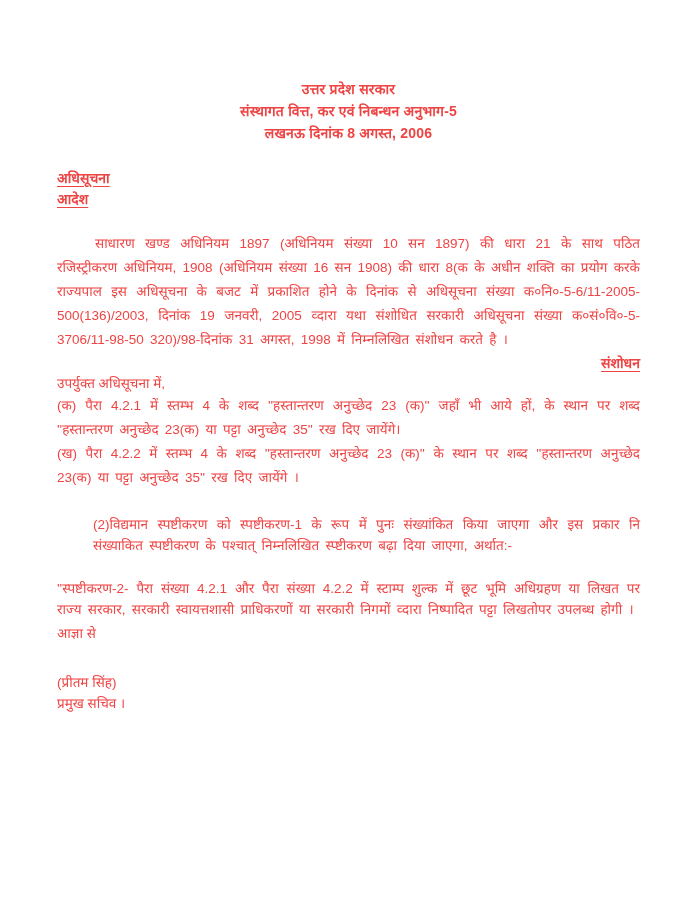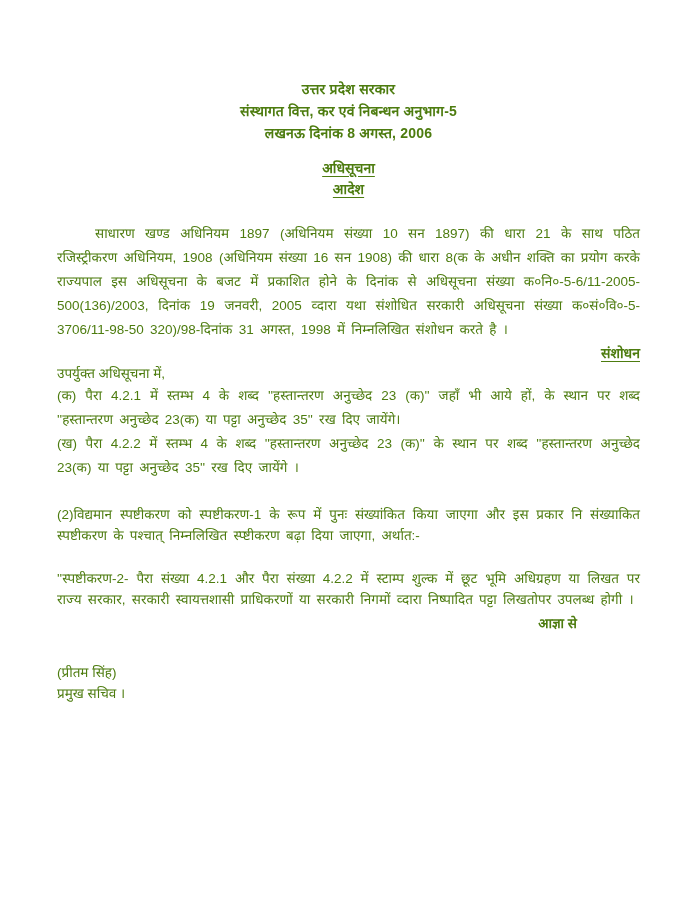--- a/index.html
+++ b/index.html
@@ -7,40 +7,40 @@
     padding: 0;
     background: #ffffff;
   }
   .page {
     position: relative;
     width: 695px;
     height: 900px;
     background: #ffffff;
     overflow: hidden;
     font-family: "Liberation Sans", "DejaVu Sans", sans-serif;
-    color: #4d7c0f;
+    color: #ef4444;
     -webkit-font-smoothing: antialiased;
   }
   .content {
     position: absolute;
     left: 57px;
     top: 0;
     width: 583px;
   }
   .doc-header {
     margin-top: 78px;
     text-align: center;
     font-weight: bold;
     font-size: 14px;
     line-height: 22px;
     letter-spacing: 0.2px;
   }
   .title-block {
-    margin-top: 14px;
-    text-align: center;
+    margin-top: 24px;
+    text-align: left;
     font-weight: bold;
     font-size: 14px;
     line-height: 21px;
   }
   .u {
     text-decoration: underline;
     text-underline-offset: 3px;
   }
   .body-par {
     font-size: 13.5px;
@@ -60,32 +60,32 @@
     line-height: 21px;
   }
   .simple-line {
     font-size: 13.5px;
     line-height: 20px;
     text-align: left;
   }
   .clause2 {
     margin-top: 24px;
     line-height: 21px;
+    margin-left: 36px;
   }
   .explanation {
     margin-top: 22px;
     line-height: 21px;
   }
   .by-order {
     margin-top: 4px;
     font-size: 13.5px;
     line-height: 20px;
-    text-align: right;
+    text-align: left;
     padding-right: 63px;
-    font-weight: bold;
   }
   .signature-block {
     margin-top: 28px;
     font-size: 13.5px;
     line-height: 21px;
     text-align: left;
     padding-right: 53px;
   }
 </style>
 </head>

